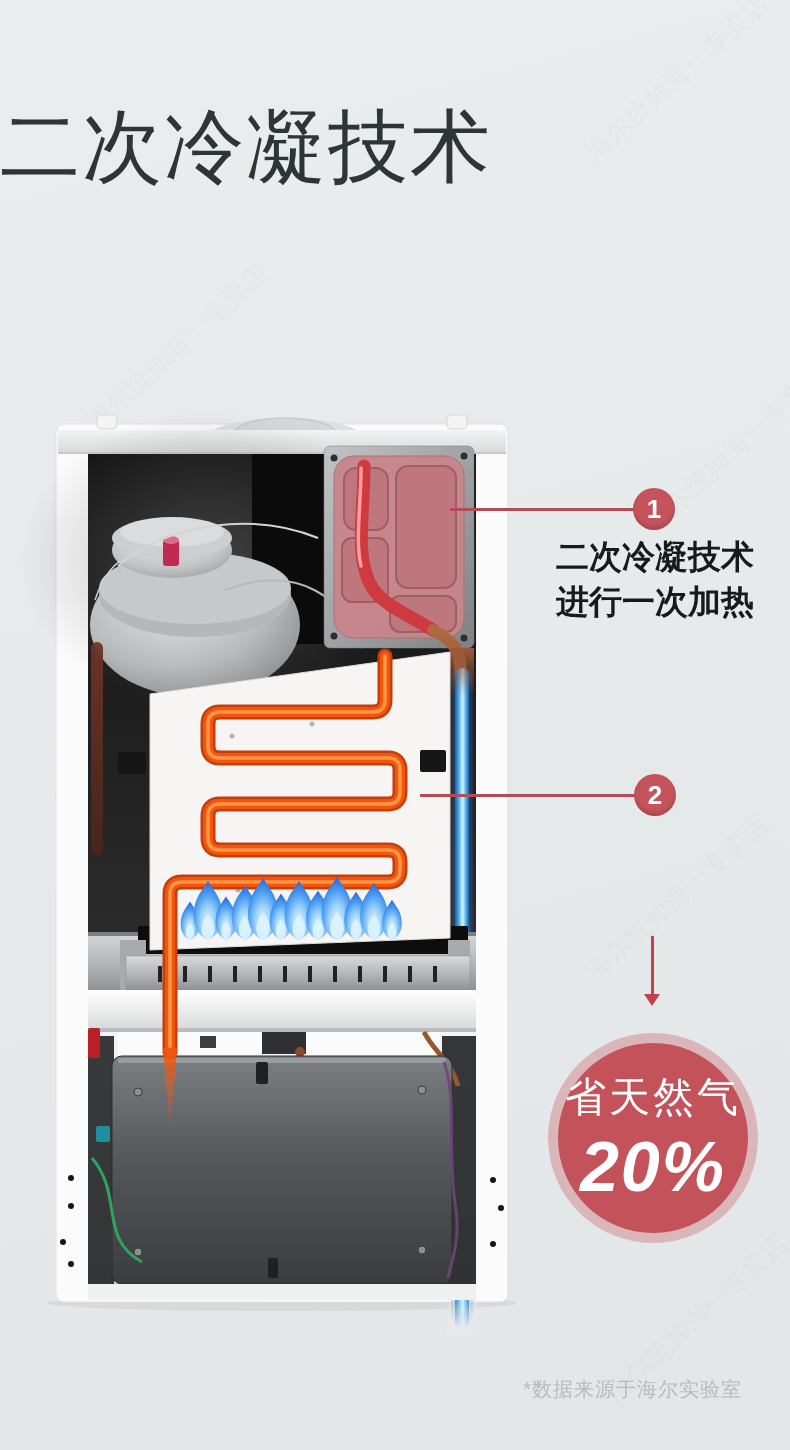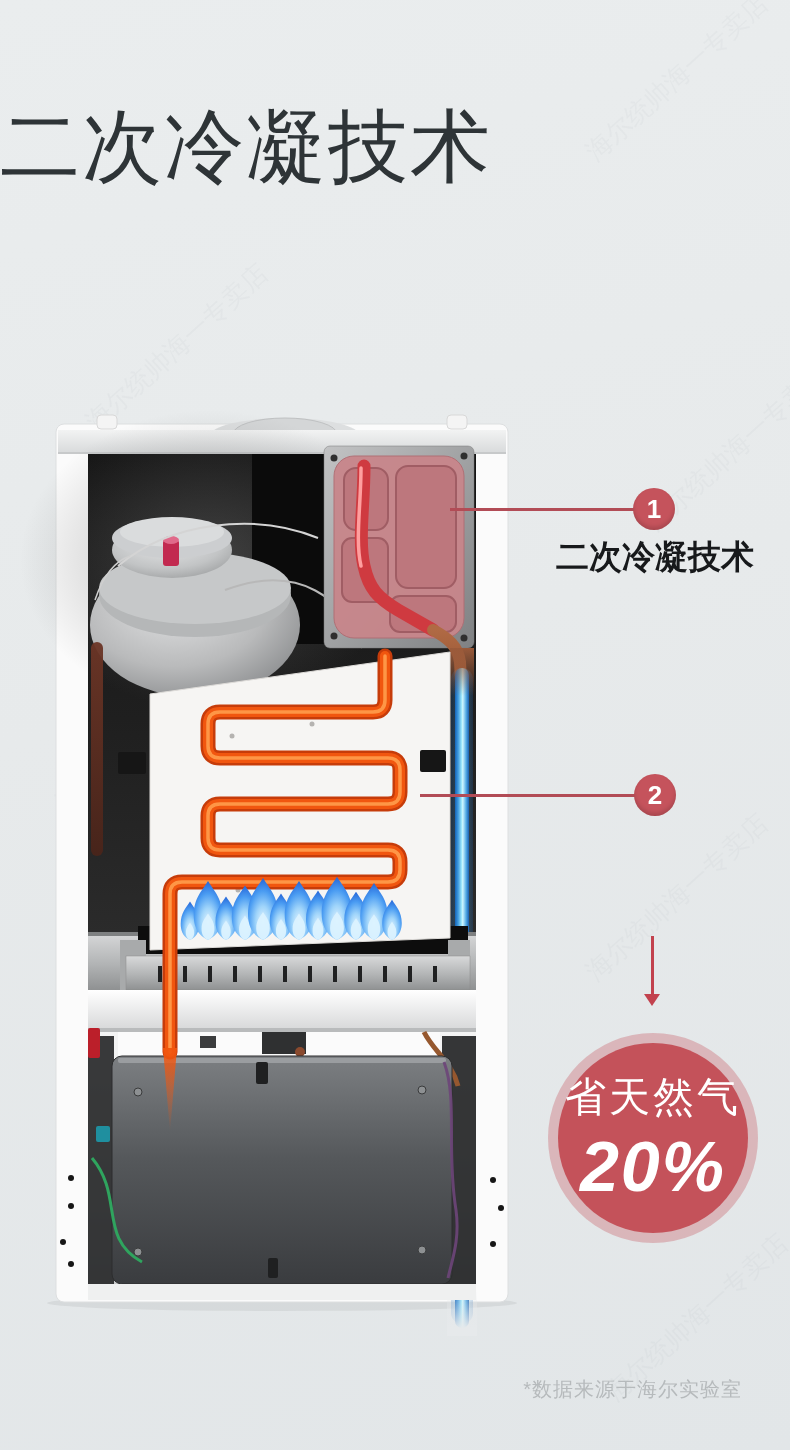--- a/index.html
+++ b/index.html
@@ -309,20 +309,21 @@
       <use href="#flame" transform="translate(392,940) scale(0.65)"></use>
     </g>
 
     <rect x="88" y="1284" width="388" height="16" fill="#eff0f0"></rect>
   </svg>
 
   <div class="connector connector-1"></div>
   <div class="num-badge num-badge-1">1</div>
   <div class="callout-text callout-text-1">
     <div>二次冷凝技术</div>
+    <div>进行一次加热</div>
   </div>
 
   <div class="connector connector-2"></div>
   <div class="num-badge num-badge-2">2</div>
 
   <div class="arrow-line"></div>
   <div class="arrow-head"></div>
 
   <div class="big-badge">
     <div class="big-badge-inner">

